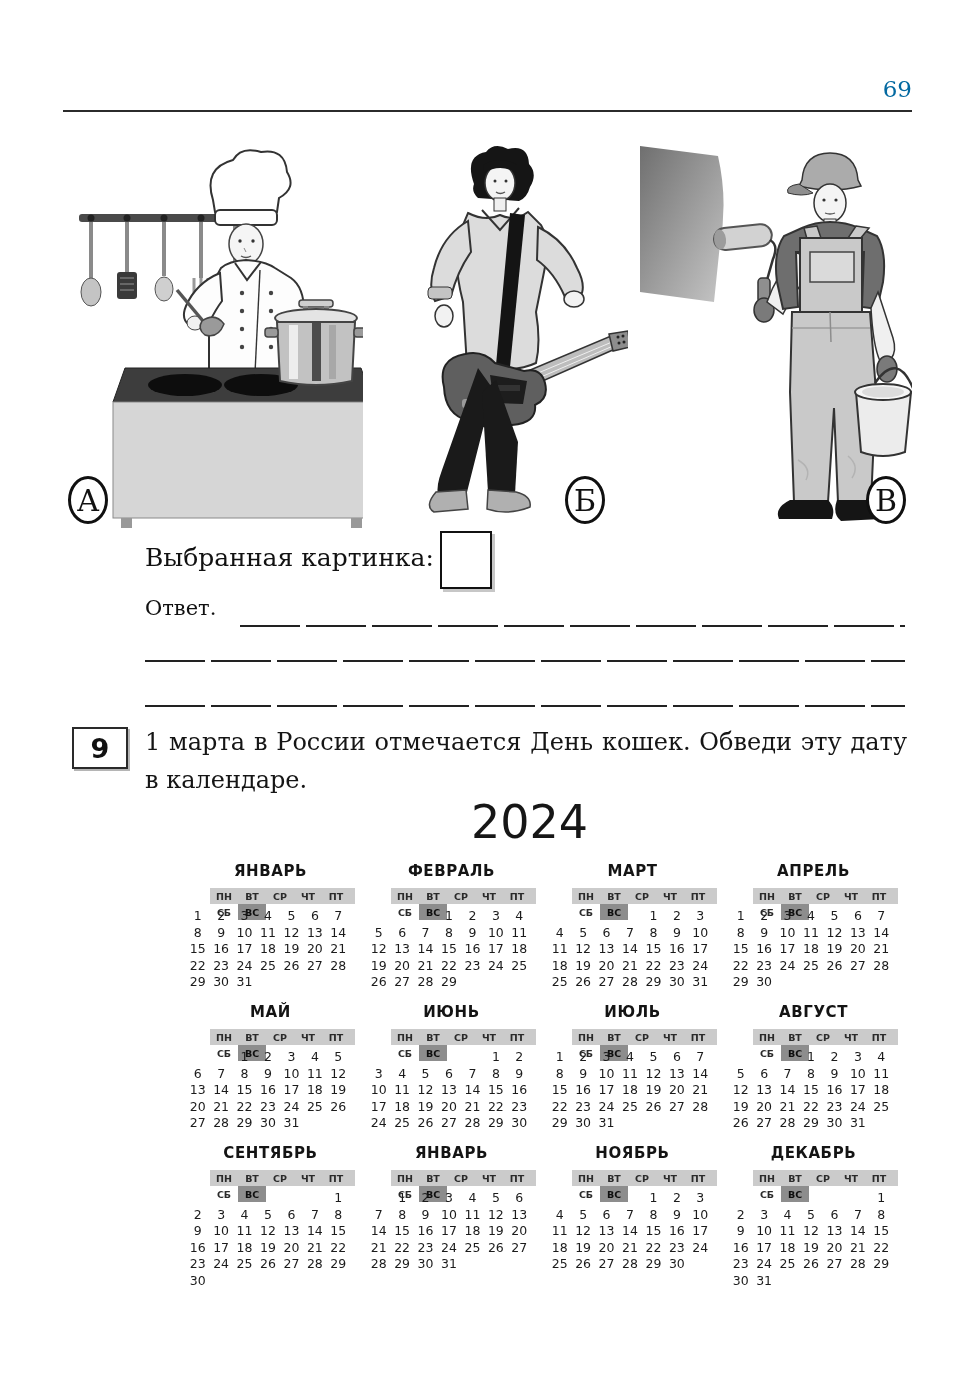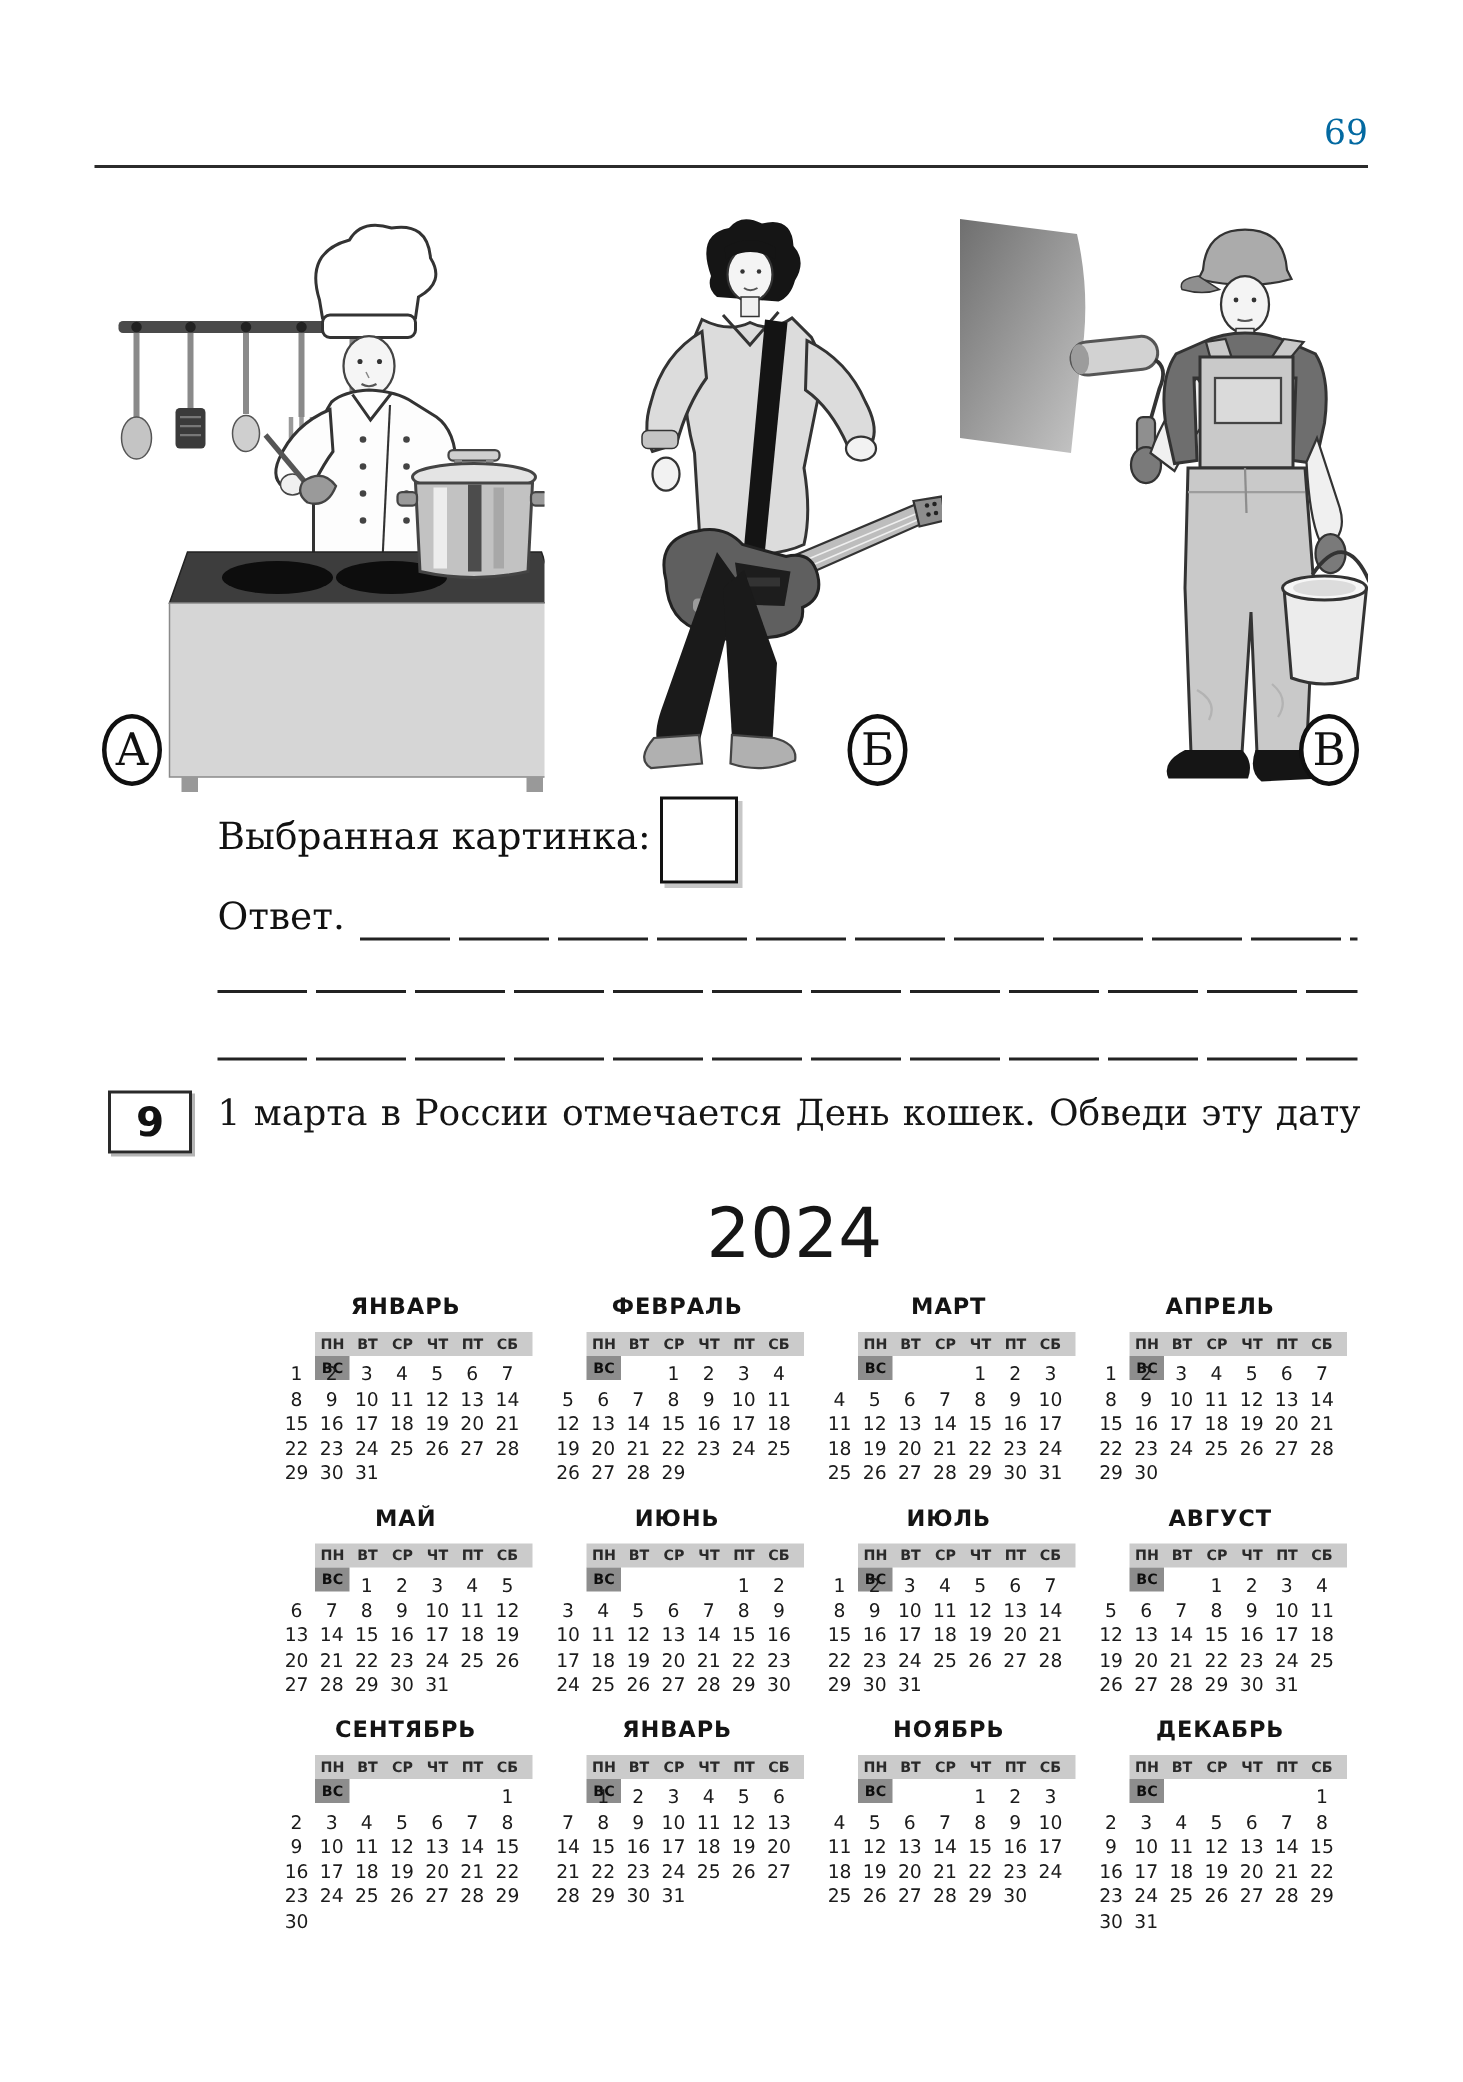--- a/index.html
+++ b/index.html
@@ -22,21 +22,21 @@
          background:#fff;display:flex;align-items:center;justify-content:center;
          font-family:"DejaVu Serif",serif;font-size:30px;color:#111;box-sizing:border-box;z-index:5;}
   .badge-a{left:5px;top:336px;}
   .badge-b{left:502px;top:336px;}
   .badge-v{left:803px;top:336px;}
 
   
   .sel-label{position:absolute;left:145px;top:543px;font-size:25px;}
   .sel-box{position:absolute;left:440px;top:531px;width:48px;height:54px;background:#fff;
            border:2px solid #111;box-shadow:3px 3px 0 rgba(0,0,0,0.22);}
-  .ans-label{position:absolute;left:145px;top:596px;font-size:25px;}
+  .ans-label{position:absolute;left:145px;top:596px;font-size:21px;}
   .wline{position:absolute;height:2px;
          background:repeating-linear-gradient(to right,#222 0 60px,rgba(0,0,0,0) 60px 66px);}
   .ans-line{left:240px;top:625px;width:665px;}
   .blank1{left:145px;top:660px;width:760px;}
   .blank2{left:145px;top:705px;width:760px;}
 
   
   .q-box{position:absolute;left:72px;top:727px;width:56px;height:42px;border:2px solid #2a2a2a;
          background:#fff;box-shadow:2px 2px 0 #b5b5b5;display:flex;align-items:center;justify-content:center;
          font-family:"DejaVu Sans",sans-serif;font-weight:bold;font-size:27px;color:#111;box-sizing:border-box;}
@@ -44,21 +44,21 @@
   .q-line1{text-align:justify;text-align-last:justify;}
 
   
   .cal-year{position:absolute;left:186px;top:795px;width:687px;text-align:center;
             font-family:"DejaVu Sans",sans-serif;font-size:46px;color:#161616;}
   .months-grid{position:absolute;left:186px;top:862px;width:687px;display:grid;
                grid-template-columns:repeat(4,169px);justify-content:space-between;row-gap:30px;gap:12px;}
   .month-name{font-family:"DejaVu Sans",sans-serif;font-weight:bold;font-size:15px;letter-spacing:.6px;
               text-align:center;height:18px;line-height:18px;margin-bottom:8px;color:#141414;}
   .weekday-bar{height:16px;background:var(--bar-bg,#cbcbcb);display:grid;
-               grid-template-columns:repeat(6,1fr);padding-right:5px;box-sizing:border-box;margin-left:24px;}
+               grid-template-columns:repeat(5,1fr);padding-right:5px;box-sizing:border-box;margin-left:24px;}
   .wd{font-family:"DejaVu Sans",sans-serif;font-weight:bold;font-size:9.5px;text-align:center;
       color:#2a2a2a;height:16px;line-height:17px;}
   .wd.sun{background:var(--sun-bg,#8d8d8d);color:#0e0e0e;}
   .weeks{display:grid;grid-template-columns:repeat(7,1fr);padding-right:5px;box-sizing:border-box;
          grid-auto-rows:16.6px;margin-top:4px;}
   .day{font-family:"DejaVu Sans",sans-serif;font-size:12.5px;text-align:center;
        line-height:16.6px;color:#1b1b1b;}
 </style>
 </head>
 <body>
@@ -248,20 +248,21 @@
   <div class="sel-label">Выбранная картинка:</div>
   <div class="sel-box"></div>
   <div class="ans-label">Ответ.</div>
   <div class="wline ans-line"></div>
   <div class="wline blank1"></div>
   <div class="wline blank2"></div>
 
   <div class="q-box">9</div>
   <div class="q-text">
     <div class="q-line1">1 марта в России отмечается День кошек. Обведи эту дату</div>
+    <div class="q-line2">в календаре.</div>
   </div>
 
   <div class="cal-year">2024</div>
   <div class="months-grid" id="months-grid">
       <div class="month">
         <div class="month-name">ЯНВАРЬ</div>
         <div class="weekday-bar">
           <span class="wd">ПН</span>
           <span class="wd">ВТ</span>
           <span class="wd">СР</span>

